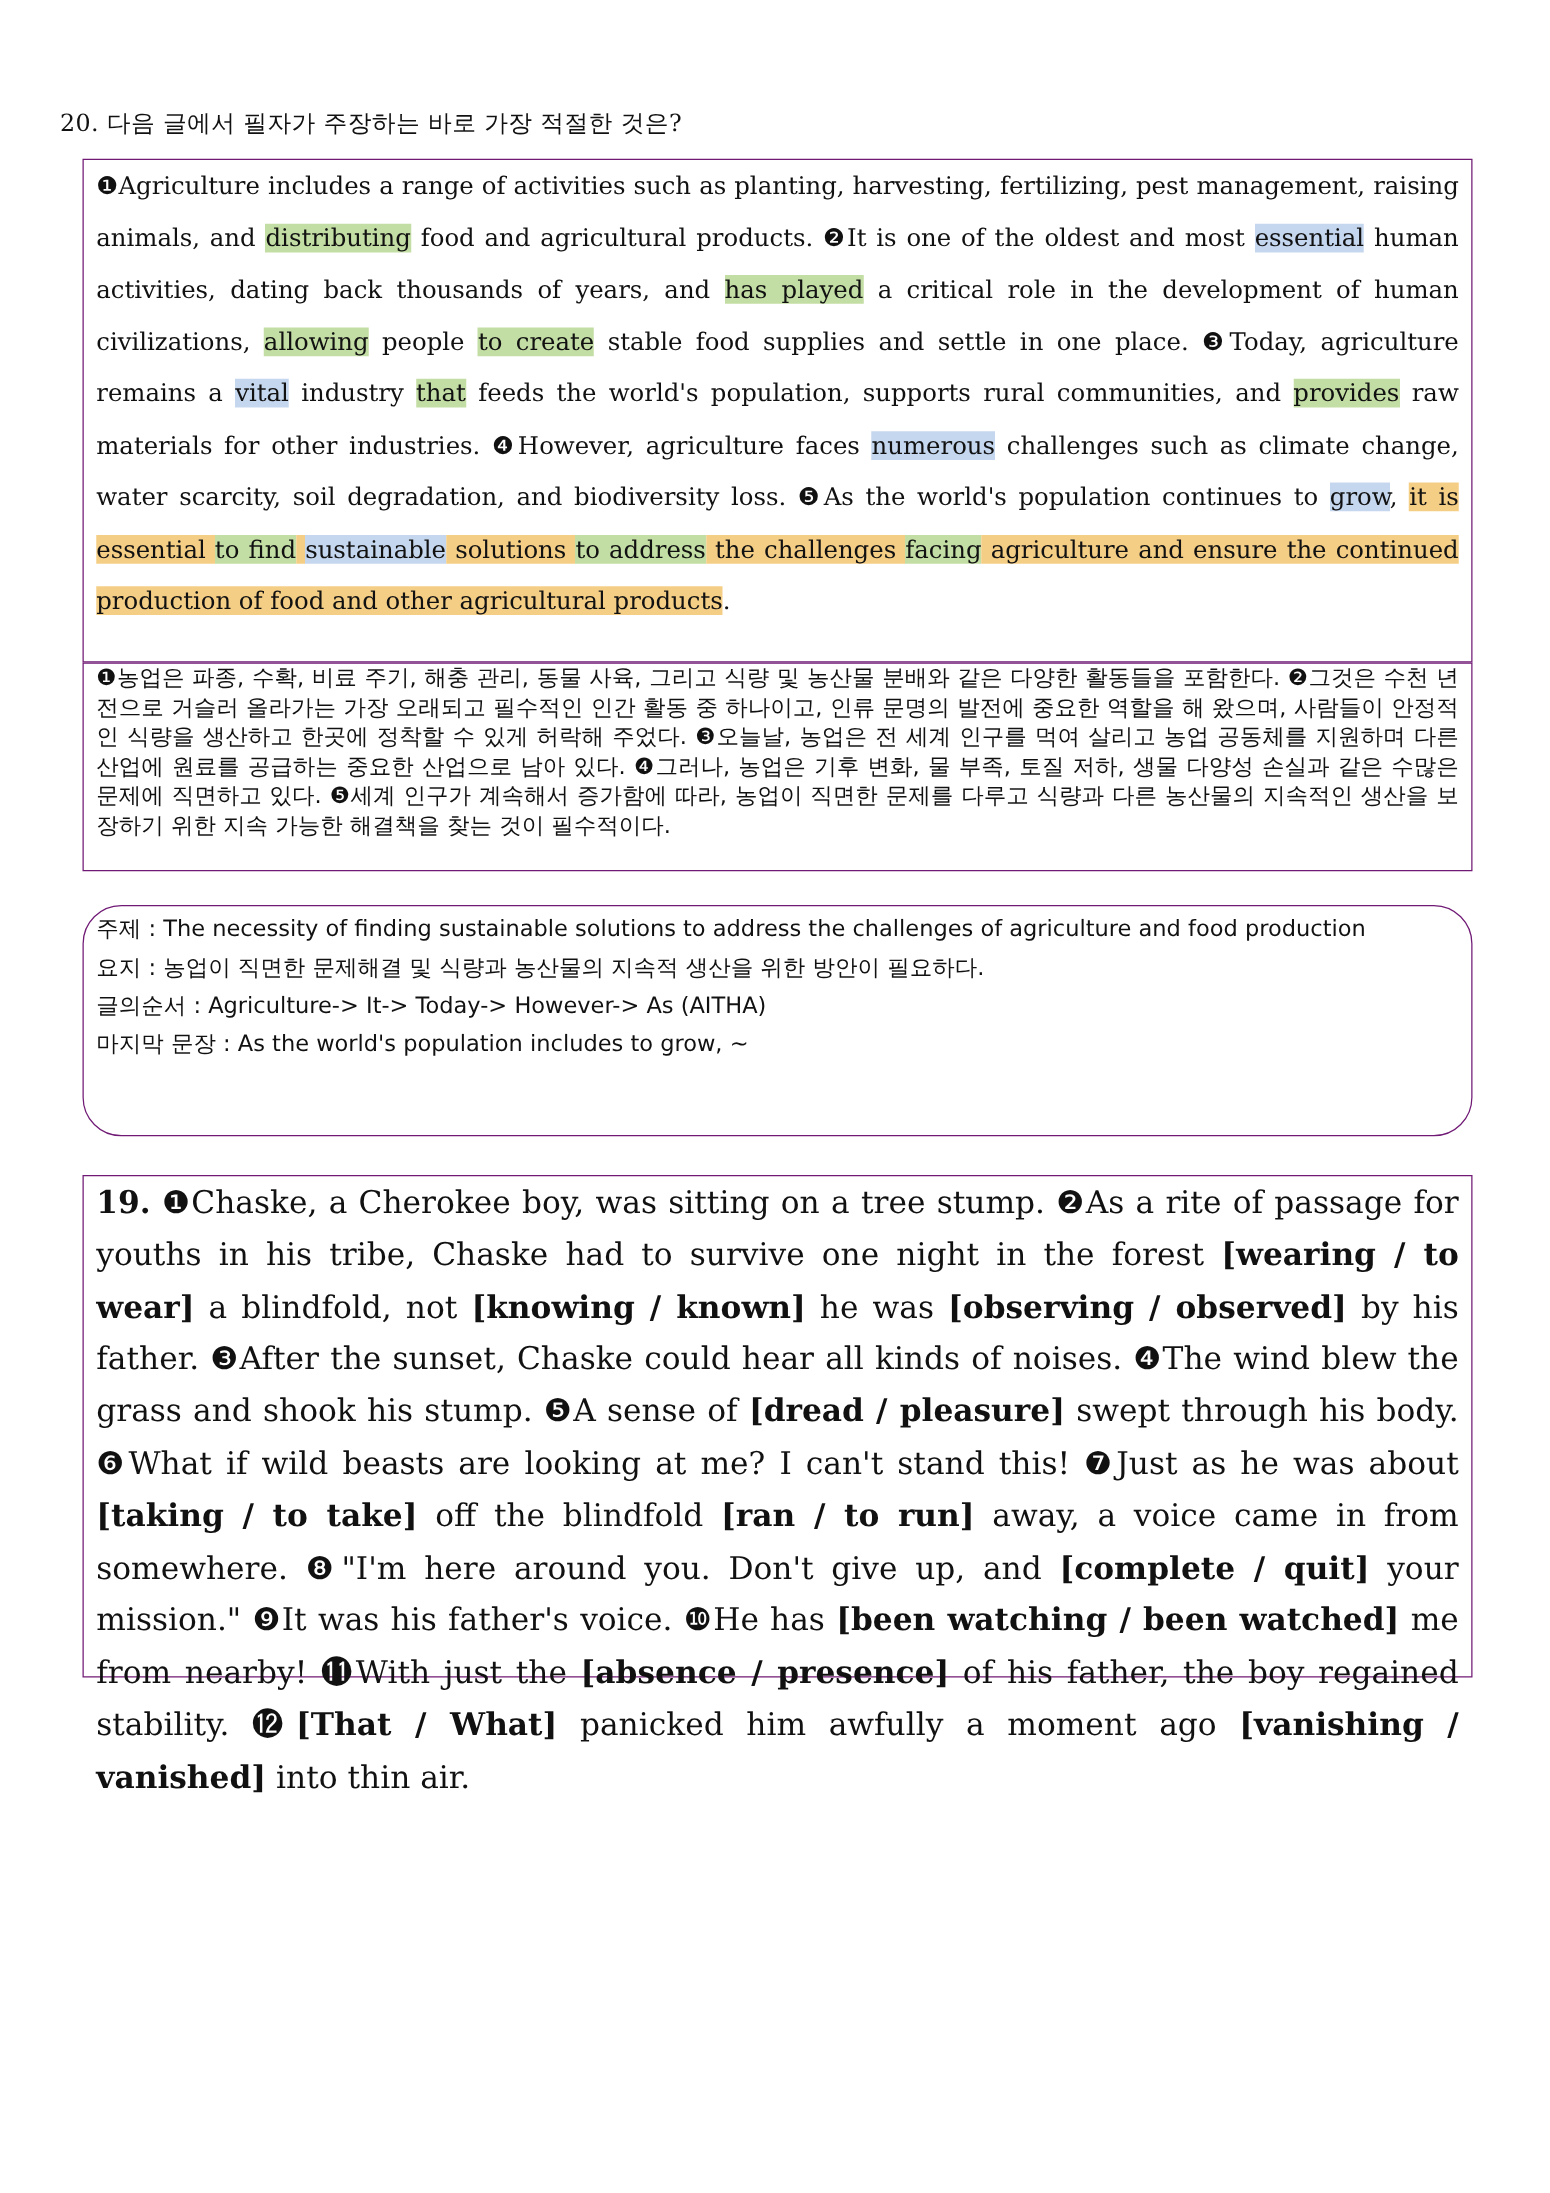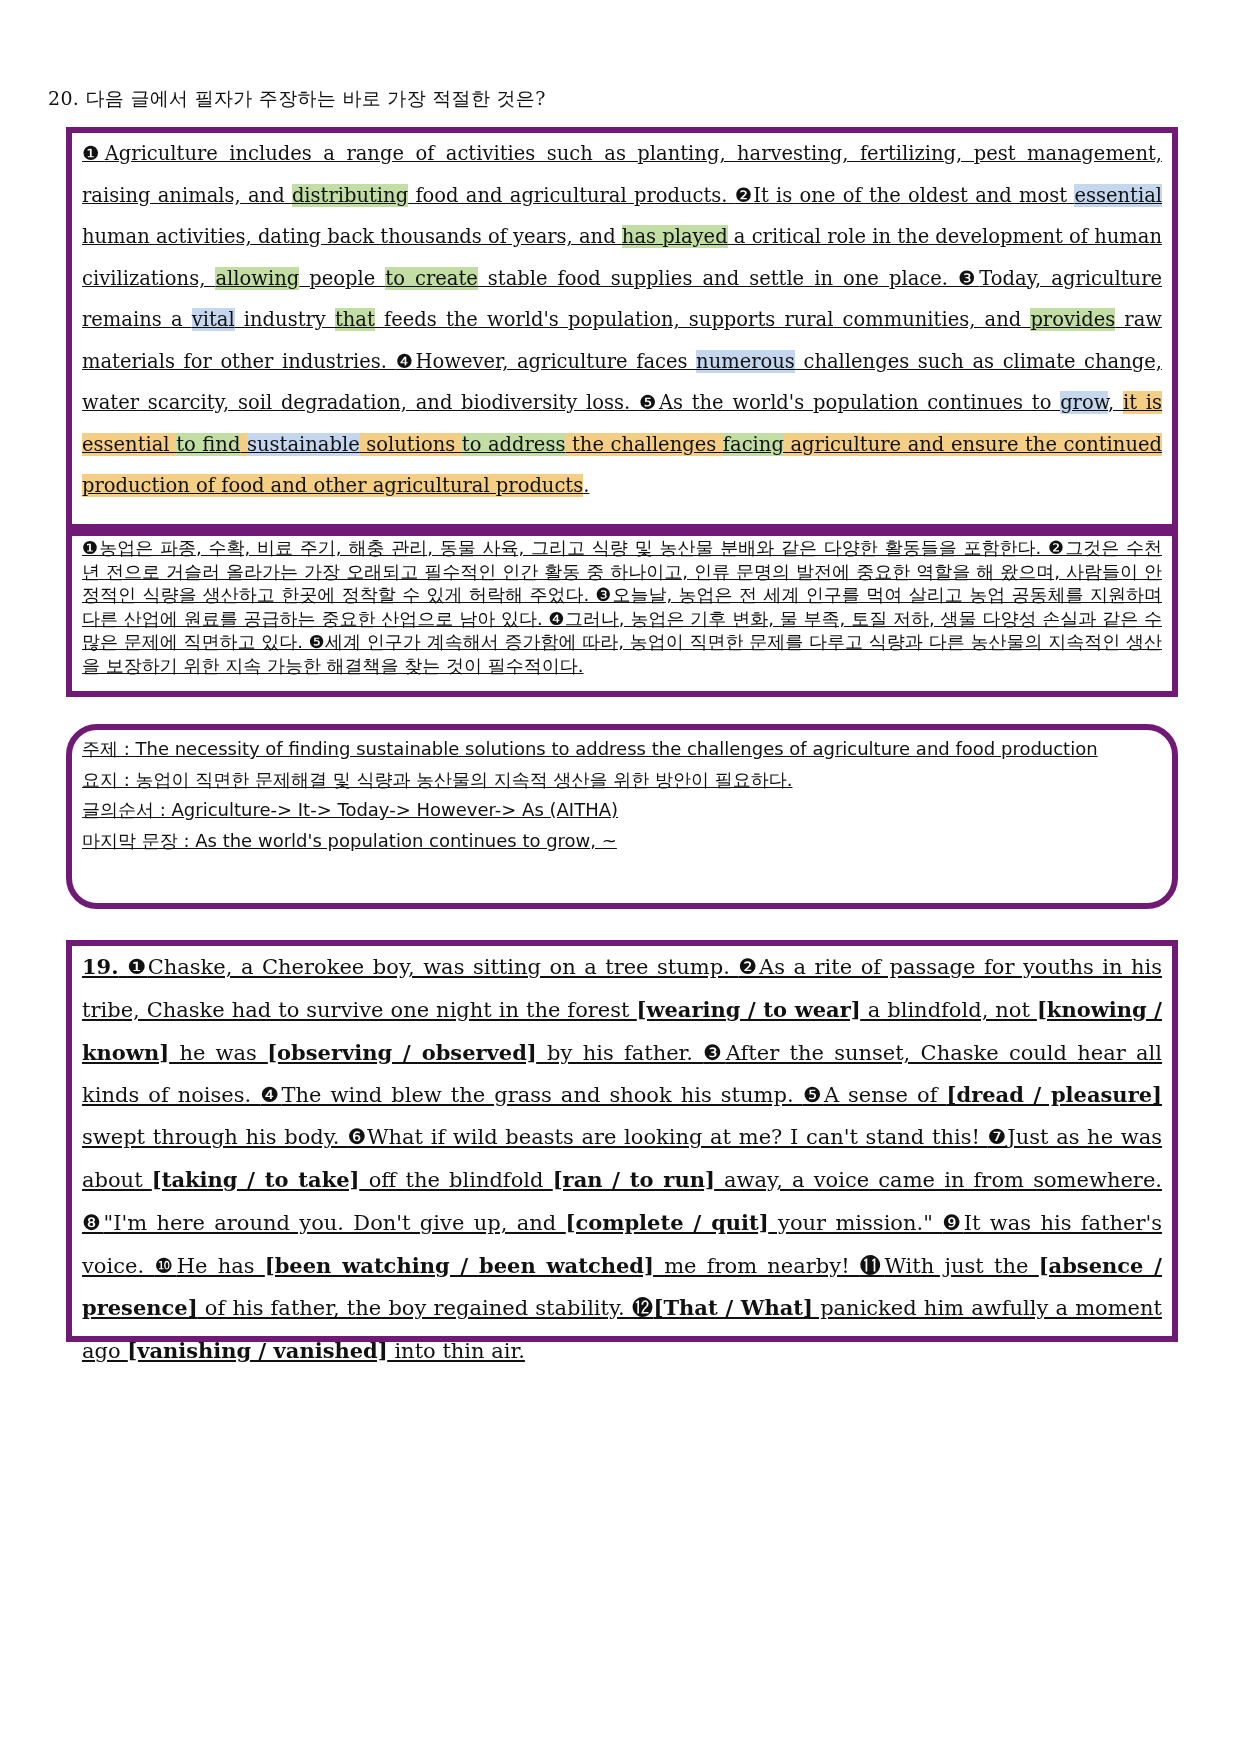--- a/index.html
+++ b/index.html
@@ -1,38 +1,38 @@
 <!DOCTYPE html>
 <html><head>
 <meta charset="utf-8">
 <style>
   html, body { margin: 0; padding: 0; background: #ffffff; }
   body { width: 1240px; height: 1754px; position: relative; font-family: "DejaVu Serif", serif; color: #111; }
   .q-title { position: absolute; left: 48px; top: 86px; font-size: 19px; letter-spacing: 0.3px; }
-  .box { position: absolute; left: 66px; width: 1112px; border: 6px solid #701a75; box-sizing: border-box; text-decoration: underline; }
+  .box { position: absolute; left: 66px; width: 1112px; border: 1px solid #701a75; box-sizing: border-box; }
   .passage { top: 127px; height: 403px; padding: 0 10px; font-size: 19.5px; line-height: 41.5px; text-align: justify; text-align-last: left; }
   .trans { top: 530px; height: 167px; padding: 0 10px; font-family: "DejaVu Sans", sans-serif; font-size: 18px; line-height: 23.5px; text-align: justify; text-align-last: left; }
   .summary { top: 724px; height: 185px; padding: 4px 10px; font-family: "DejaVu Sans", sans-serif; font-size: 18px; line-height: 30.5px; border-radius: 31px; }
   .summary .row { white-space: nowrap; }
-  .q19 { top: 940px; height: 402px; padding: 0 10px; font-size: 21px; line-height: 41.8px; text-align: justify; text-align-last: left; }
+  .q19 { top: 940px; height: 402px; padding: 0 10px; font-size: 25px; line-height: 41.8px; text-align: justify; text-align-last: left; }
   .hl-green { background: #c3dea4; }
   .hl-blue { background: #c5d7ee; }
   .hl-orange { background: #f5ce86; }
   .b { font-weight: bold; }
   .circ { font-family: "DejaVu Sans", sans-serif; }
 </style>
 </head>
 <body>
 
 <div class="q-title">20. 다음 글에서 필자가 주장하는 바로 가장 적절한 것은?</div>
 
 <div class="box passage"><span class="circ">❶</span><span>Agriculture includes a range of activities such as planting, harvesting, fertilizing, pest management, raising animals, and </span><span class="hl-green">distributing</span><span> food and agricultural products. </span><span class="circ">❷</span><span>It is one of the oldest and most </span><span class="hl-blue">essential</span><span> human activities, dating back thousands of years, and </span><span class="hl-green">has played</span><span> a critical role in the development of human civilizations, </span><span class="hl-green">allowing</span><span> people </span><span class="hl-green">to create</span><span> stable food supplies and settle in one place. </span><span class="circ">❸</span><span>Today, agriculture remains a </span><span class="hl-blue">vital</span><span> industry </span><span class="hl-green">that</span><span> feeds the world's population, supports rural communities, and </span><span class="hl-green">provides</span><span> raw materials for other industries. </span><span class="circ">❹</span><span>However, agriculture faces </span><span class="hl-blue">numerous</span><span> challenges such as climate change, water scarcity, soil degradation, and biodiversity loss. </span><span class="circ">❺</span><span>As the world's population continues to </span><span class="hl-blue">grow</span><span>, </span><span class="hl-orange">it is essential </span><span class="hl-green">to find</span><span class="hl-orange"> </span><span class="hl-blue">sustainable</span><span class="hl-orange"> solutions </span><span class="hl-green">to address</span><span class="hl-orange"> the challenges </span><span class="hl-green">facing</span><span class="hl-orange"> agriculture and ensure the continued production of food and other agricultural products</span><span>.</span></div>
 
 <div class="box trans">❶농업은 파종, 수확, 비료 주기, 해충 관리, 동물 사육, 그리고 식량 및 농산물 분배와 같은 다양한 활동들을 포함한다. ❷그것은 수천 년 전으로 거슬러 올라가는 가장 오래되고 필수적인 인간 활동 중 하나이고, 인류 문명의 발전에 중요한 역할을 해 왔으며, 사람들이 안정적인 식량을 생산하고 한곳에 정착할 수 있게 허락해 주었다. ❸오늘날, 농업은 전 세계 인구를 먹여 살리고 농업 공동체를 지원하며 다른 산업에 원료를 공급하는 중요한 산업으로 남아 있다. ❹그러나, 농업은 기후 변화, 물 부족, 토질 저하, 생물 다양성 손실과 같은 수많은 문제에 직면하고 있다. ❺세계 인구가 계속해서 증가함에 따라, 농업이 직면한 문제를 다루고 식량과 다른 농산물의 지속적인 생산을 보장하기 위한 지속 가능한 해결책을 찾는 것이 필수적이다.</div>
 
 <div class="box summary">
   <div class="row">주제 : The necessity of finding sustainable solutions to address the challenges of agriculture and food production</div>
   <div class="row">요지 : 농업이 직면한 문제해결 및 식량과 농산물의 지속적 생산을 위한 방안이 필요하다.</div>
   <div class="row">글의순서 : Agriculture-&gt; It-&gt; Today-&gt; However-&gt; As (AITHA)</div>
-  <div class="row">마지막 문장 : As the world's population continues to grow, ~</div>
+  <div class="row">마지막 문장 : As the world's population includes to grow, ~</div>
 </div>
 
 <div class="box q19"><span class="b">19.</span> <span class="circ">❶</span><span>Chaske, a Cherokee boy, was sitting on a tree stump. </span><span class="circ">❷</span><span>As a rite of passage for youths in his tribe, Chaske had to survive one night in the forest </span><span class="b">[wearing / to wear]</span><span> a blindfold, not </span><span class="b">[knowing / known]</span><span> he was </span><span class="b">[observing / observed]</span><span> by his father. </span><span class="circ">❸</span><span>After the sunset, Chaske could hear all kinds of noises. </span><span class="circ">❹</span><span>The wind blew the grass and shook his stump. </span><span class="circ">❺</span><span>A sense of </span><span class="b">[dread / pleasure]</span><span> swept through his body. </span><span class="circ">❻</span><span>What if wild beasts are looking at me? I can't stand this! </span><span class="circ">❼</span><span>Just as he was about </span><span class="b">[taking / to take]</span><span> off the blindfold </span><span class="b">[ran / to run]</span><span> away, a voice came in from somewhere. </span><span class="circ">❽</span><span>"I'm here around you. Don't give up, and </span><span class="b">[complete / quit]</span><span> your mission." </span><span class="circ">❾</span><span>It was his father's voice. </span><span class="circ">❿</span><span>He has </span><span class="b">[been watching / been watched]</span><span> me from nearby! </span><span class="circ">⓫</span><span>With just the </span><span class="b">[absence / presence]</span><span> of his father, the boy regained stability. </span><span class="circ">⓬</span><span class="b">[That / What]</span><span> panicked him awfully a moment ago </span><span class="b">[vanishing / vanished]</span><span> into thin air.</span></div>
 
 </body></html>

